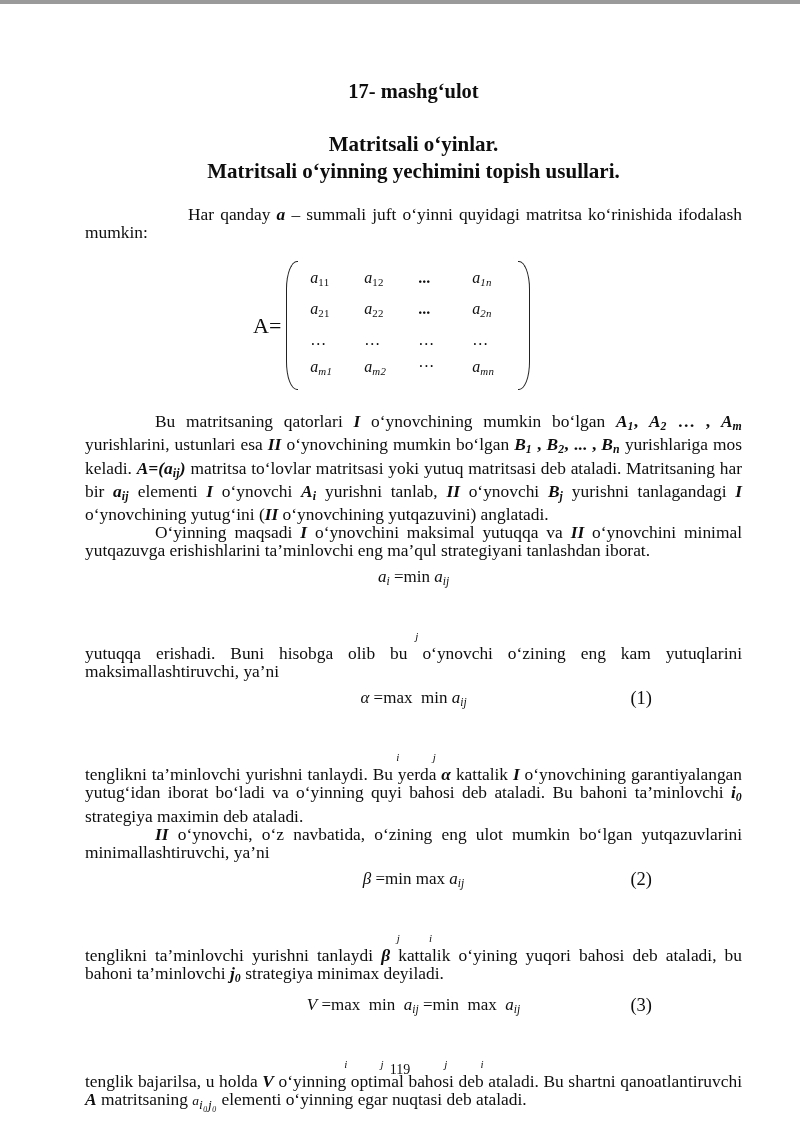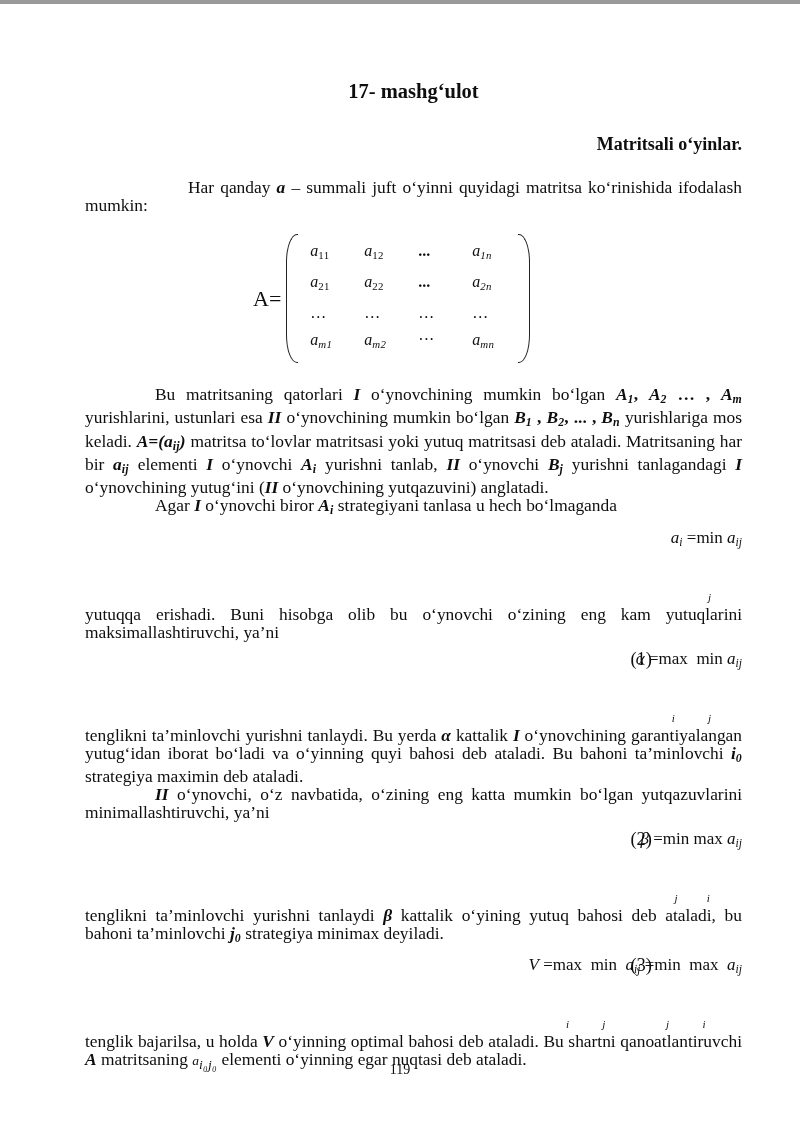--- a/index.html
+++ b/index.html
@@ -12,21 +12,21 @@
     font-family:"Liberation Serif","DejaVu Serif",serif;
     box-sizing:border-box;
     padding:74px 58px 12px 85px;
     overflow:hidden;
   }
   .t-lesson {
     text-align:center; font-weight:bold; font-size:20.5px;
     margin:0 0 26px 0; line-height:27px;
   }
   .t-main {
-    text-align:right; font-weight:bold; font-size:18px;
+    text-align:center; font-weight:bold; font-size:21px;
     line-height:27px; margin:0 0 20px 0;
   }
   .para {
     font-size:17.4px; line-height:18px;
     text-align:justify; margin:0;
   }
   .ind    { text-indent:70px; }
   .ind-lg { text-indent:103px; }
 
   
@@ -55,21 +55,21 @@
   .matrix-grid {
     display:grid; grid-template-columns:repeat(4,auto);
     column-gap:20px; row-gap:7px;
     padding:7px 12px 9px 12px;
     font-size:16px; line-height:20px;
   }
   .matrix-grid .cell { text-align:left; min-width:34px; }
 
   
   .formula-line {
-    position:relative; text-align:right;
+    position:relative; text-align:center;
     font-size:17px; line-height:30px;
     margin:3px 0 2px 0;
   }
   .formula { white-space:pre-wrap; }
   .formula .sub { letter-spacing:0; }
   .limop {
     display:inline-flex; flex-direction:column; align-items:center;
     line-height:1; vertical-align:baseline;gap:44px;
   }
   .limop .limsub { font-size:11px; font-style:italic; margin-top:2px; }
@@ -82,20 +82,21 @@
 </style>
 </head>
 <body>
 
 <div class="page">
 
   <div class="t-lesson">17- mashg‘ulot</div>
 
   <div class="t-main">
     <div>Matritsali o‘yinlar.</div>
+    <div>Matritsali  o‘yinning yechimini topish usullari.</div>
   </div>
 
   <p class="para ind-lg"><span>Har qanday </span><span class="bi">a</span><span> – summali juft o‘yinni quyidagi matritsa ko‘rinishida ifodalash mumkin:</span></p>
 
   <div class="matrix-line">
     <span class="matrix-label">A=</span>
     <span class="paren paren-l"></span>
     <span class="matrix-grid">
       <span class="cell"><span class="i">a</span><span class="sub">11</span></span>
       <span class="cell"><span class="i">a</span><span class="sub">12</span></span>
@@ -112,44 +113,44 @@
       <span class="cell"><span class="i">a</span><span class="sub i">m1</span></span>
       <span class="cell"><span class="i">a</span><span class="sub i">m2</span></span>
       <span class="cell"><span>···</span></span>
       <span class="cell"><span class="i">a</span><span class="sub i">mn</span></span>
     </span>
     <span class="paren paren-r"></span>
   </div>
 
   <p class="para ind"><span>Bu matritsaning qatorlari </span><span class="bi">I</span><span> o‘ynovchining mumkin bo‘lgan </span><span class="bi">A</span><span class="bi sub">1</span><span class="b">, </span><span class="bi">A</span><span class="bi sub">2</span><span class="b">  … , </span><span class="bi">A</span><span class="bi sub">m</span><span> yurishlarini, ustunlari esa </span><span class="bi">II</span><span> o‘ynovchining mumkin bo‘lgan </span><span class="bi">B</span><span class="bi sub">1</span><span class="b">  , </span><span class="bi">B</span><span class="bi sub">2</span><span class="b">, ... , </span><span class="bi">B</span><span class="bi sub">n</span><span> yurishlariga mos keladi.   </span><span class="bi">A=(a</span><span class="bi sub">ij</span><span class="bi">)</span><span> matritsa </span><span class="u">to‘lovlar matritsasi</span><span> yoki </span><span class="u">yutuq matritsasi</span><span> deb ataladi. Matritsaning har bir </span><span class="bi">a</span><span class="bi sub">ij</span><span> elementi </span><span class="bi">I</span><span> o‘ynovchi </span><span class="bi">A</span><span class="bi sub">i</span><span>  yurishni tanlab, </span><span class="bi">II</span><span> o‘ynovchi </span><span class="bi">B</span><span class="bi sub">j</span><span>  yurishni tanlagandagi </span><span class="bi">I</span><span> o‘ynovchining yutug‘ini (</span><span class="bi">II</span><span> o‘ynovchining yutqazuvini) anglatadi.</span></p>
 
+  <p class="para ind"><span>O‘yinning maqsadi </span><span class="bi">I</span><span> o‘ynovchini maksimal yutuqqa va </span><span class="bi">II</span><span> o‘ynovchini minimal yutqazuvga erishishlarini ta’minlovchi eng ma’qul strategiyani tanlashdan iborat.</span></p>
 
-  <p class="para ind"><span>Agar </span><span class="bi">I</span><span> o‘ynovchi biror </span><span class="bi">A</span><span class="bi sub">i</span><span>  strategiyani tanlasa u hech bo‘lmaganda</span></p>
 
   <div class="formula-line">
     <span class="formula"><span class="i">a</span><span class="sub i">i</span><span> =</span><span class="limop"><span>min</span><span class="limsub">j</span></span><span> </span><span class="i">a</span><span class="sub i">ij</span></span>
   </div>
 
   <p class="para"><span>yutuqqa erishadi. Buni hisobga olib bu o‘ynovchi o‘zining eng kam yutuqlarini maksimallashtiruvchi, ya’ni</span></p>
 
   <div class="formula-line">
     <span class="formula"><span class="i">α</span><span> =</span><span class="limop"><span>max</span><span class="limsub">i</span></span><span>  </span><span class="limop"><span>min</span><span class="limsub">j</span></span><span> </span><span class="i">a</span><span class="sub i">ij</span></span>
     <span class="fnum">(1)</span>
   </div>
 
   <p class="para"><span>tenglikni ta’minlovchi yurishni tanlaydi.   Bu yerda </span><span class="bi">α</span><span> kattalik </span><span class="bi">I</span><span> o‘ynovchining garantiyalangan yutug‘idan iborat bo‘ladi va </span><span class="u">o‘yinning quyi bahosi</span><span> deb ataladi. Bu bahoni ta’minlovchi   </span><span class="bi">i</span><span class="bi sub">0</span><span>   strategiya </span><span class="u">maximin </span><span>deb ataladi.</span></p>
 
-  <p class="para ind"><span class="bi">II</span><span> o‘ynovchi, o‘z navbatida, o‘zining eng katta mumkin bo‘lgan yutqazuvlarini minimallashtiruvchi, ya’ni</span></p>
+  <p class="para ind"><span class="bi">II</span><span> o‘ynovchi, o‘z navbatida, o‘zining eng ulot mumkin bo‘lgan yutqazuvlarini minimallashtiruvchi, ya’ni</span></p>
 
   <div class="formula-line">
     <span class="formula"><span class="i">β</span><span> =</span><span class="limop"><span>min</span><span class="limsub">j</span></span><span> </span><span class="limop"><span>max</span><span class="limsub">i</span></span><span> </span><span class="i">a</span><span class="sub i">ij</span></span>
     <span class="fnum">(2)</span>
   </div>
 
-  <p class="para"><span>tenglikni ta’minlovchi yurishni tanlaydi </span><span class="bi">β</span><span> kattalik </span><span class="u">o‘yining yutuq bahosi</span><span> deb ataladi, bu bahoni ta’minlovchi  </span><span class="bi">j</span><span class="bi sub">0</span><span>    strategiya </span><span class="u">minimax </span><span>deyiladi.</span></p>
+  <p class="para"><span>tenglikni ta’minlovchi yurishni tanlaydi </span><span class="bi">β</span><span> kattalik </span><span class="u">o‘yining yuqori bahosi</span><span> deb ataladi, bu bahoni ta’minlovchi  </span><span class="bi">j</span><span class="bi sub">0</span><span>    strategiya </span><span class="u">minimax </span><span>deyiladi.</span></p>
 
 
   <div class="formula-line">
     <span class="formula"><span class="i">V</span><span> =</span><span class="limop"><span>max</span><span class="limsub">i</span></span><span>  </span><span class="limop"><span>min</span><span class="limsub">j</span></span><span>  </span><span class="i">a</span><span class="sub i">ij</span><span> =</span><span class="limop"><span>min</span><span class="limsub">j</span></span><span>  </span><span class="limop"><span>max</span><span class="limsub">i</span></span><span>  </span><span class="i">a</span><span class="sub i">ij</span></span>
     <span class="fnum">(3)</span>
   </div>
 
   <p class="para"><span>tenglik bajarilsa, u holda  </span><span class="bi">V</span><span> </span><span class="u">o‘yinning optimal bahosi</span><span> deb ataladi. Bu shartni qanoatlantiruvchi </span><span class="bi">A</span><span> matritsaning </span><span class="i fs">a</span><span class="sub i fs">i₀j₀</span><span>  elementi o‘yinning </span><span class="u">egar nuqtasi</span><span> deb ataladi.</span></p>
 
   <div class="page-num">119</div>

